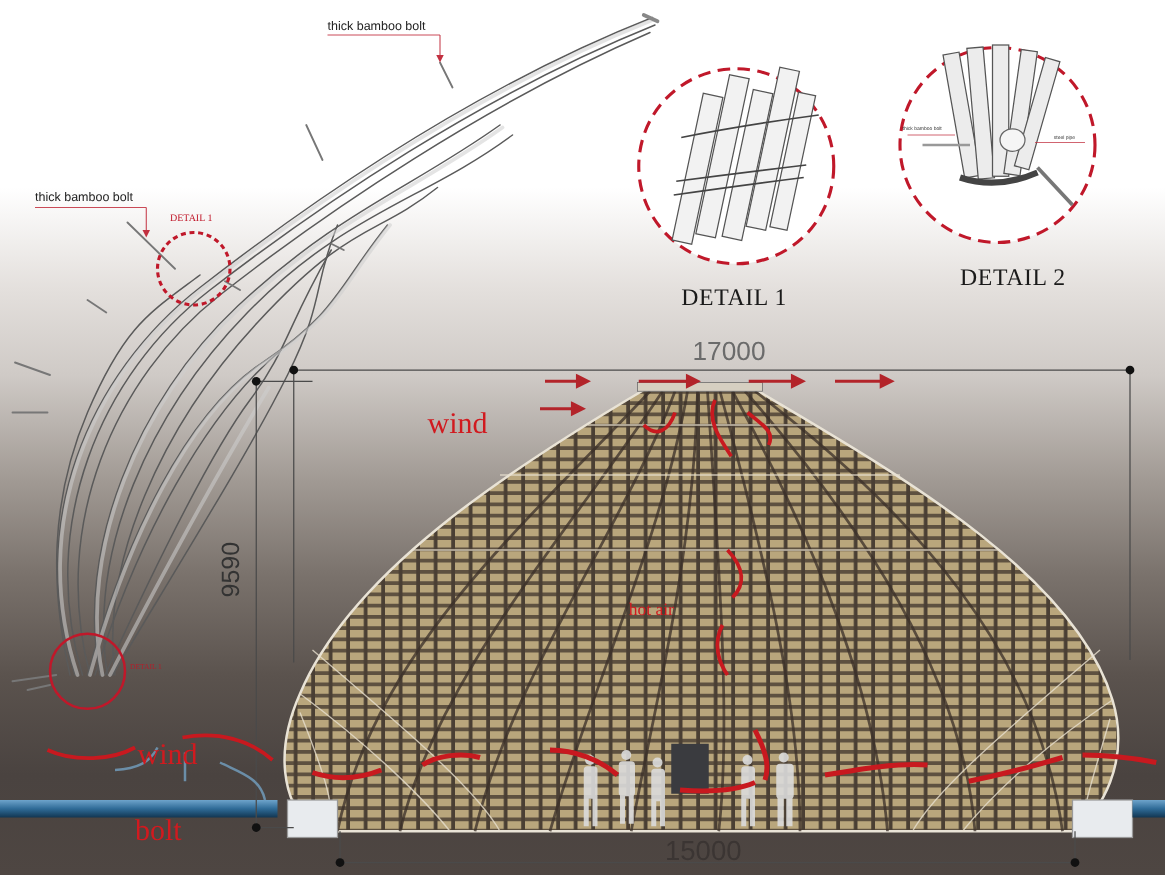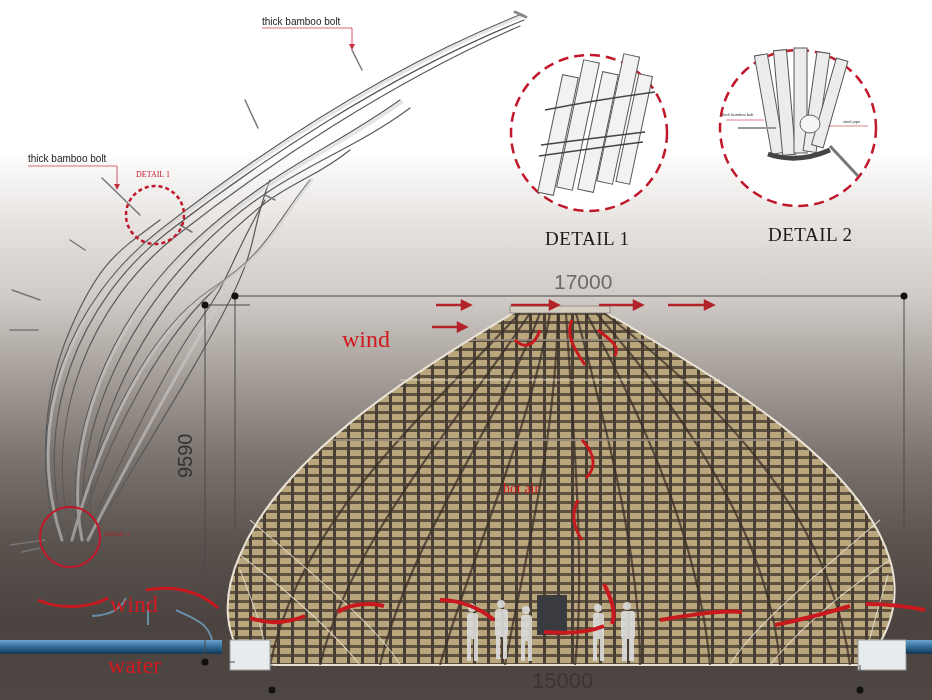--- a/index.html
+++ b/index.html
@@ -85,21 +85,21 @@
     </g>
     <g stroke="#444" stroke-width="1.4" fill="none">
       <path d="M40 60 Q 90 50 150 42"></path>
       <path d="M36 95 Q 90 88 140 82"></path>
       <path d="M34 106 Q 90 98 138 92"></path>
     </g>
   </svg>
   <div class="abs detail-title" style="left:40px;top:178px;">DETAIL 1</div>
 </div>
 
-<div class="abs" style="left:718px;top:46px;width:180px;height:200px;">
+<div class="abs" style="left:718px;top:34px;width:180px;height:200px;">
   <svg width="180" height="200" viewBox="0 0 180 200">
     <circle cx="80" cy="82" r="78" fill="#ffffff" stroke="#c0182a" stroke-width="2.5" stroke-dasharray="10 6"></circle>
     <g stroke="#555" stroke-width="1" fill="#ececec">
       <rect x="45" y="8" width="13" height="100" transform="rotate(-10 52 58)"></rect>
       <rect x="60" y="4" width="13" height="105" transform="rotate(-5 66 56)"></rect>
       <rect x="76" y="2" width="13" height="105"></rect>
       <rect x="92" y="6" width="13" height="100" transform="rotate(8 98 56)"></rect>
       <rect x="106" y="12" width="12" height="90" transform="rotate(16 112 56)"></rect>
     </g>
     <ellipse cx="92" cy="78" rx="10" ry="9" fill="#f5f5f5" stroke="#666"></ellipse>
@@ -260,13 +260,13 @@
   </g>
 </svg>
 
 <span class="abs dim" style="left:554px;top:270px;font-size:21px;">17000</span>
 <span class="abs dim" style="left:532px;top:668px;font-size:22px;color:#3b3533;">15000</span>
 <span class="abs dim" style="left:174px;top:478px;font-size:20px;color:#333;transform:rotate(-90deg);transform-origin:left top;">9590</span>
 
 <span class="abs red-label" style="left:342px;top:290px;font-size:24px;">wind</span>
 <span class="abs red-label" style="left:110px;top:555px;font-size:24px;">wind</span>
 <span class="abs red-label" style="left:503px;top:445px;font-size:14px;">hot air</span>
-<span class="abs red-label" style="left:108px;top:616px;font-size:24px;">water</span>
+<span class="abs red-label" style="left:108px;top:616px;font-size:24px;">bolt</span>
 
 </body></html>

